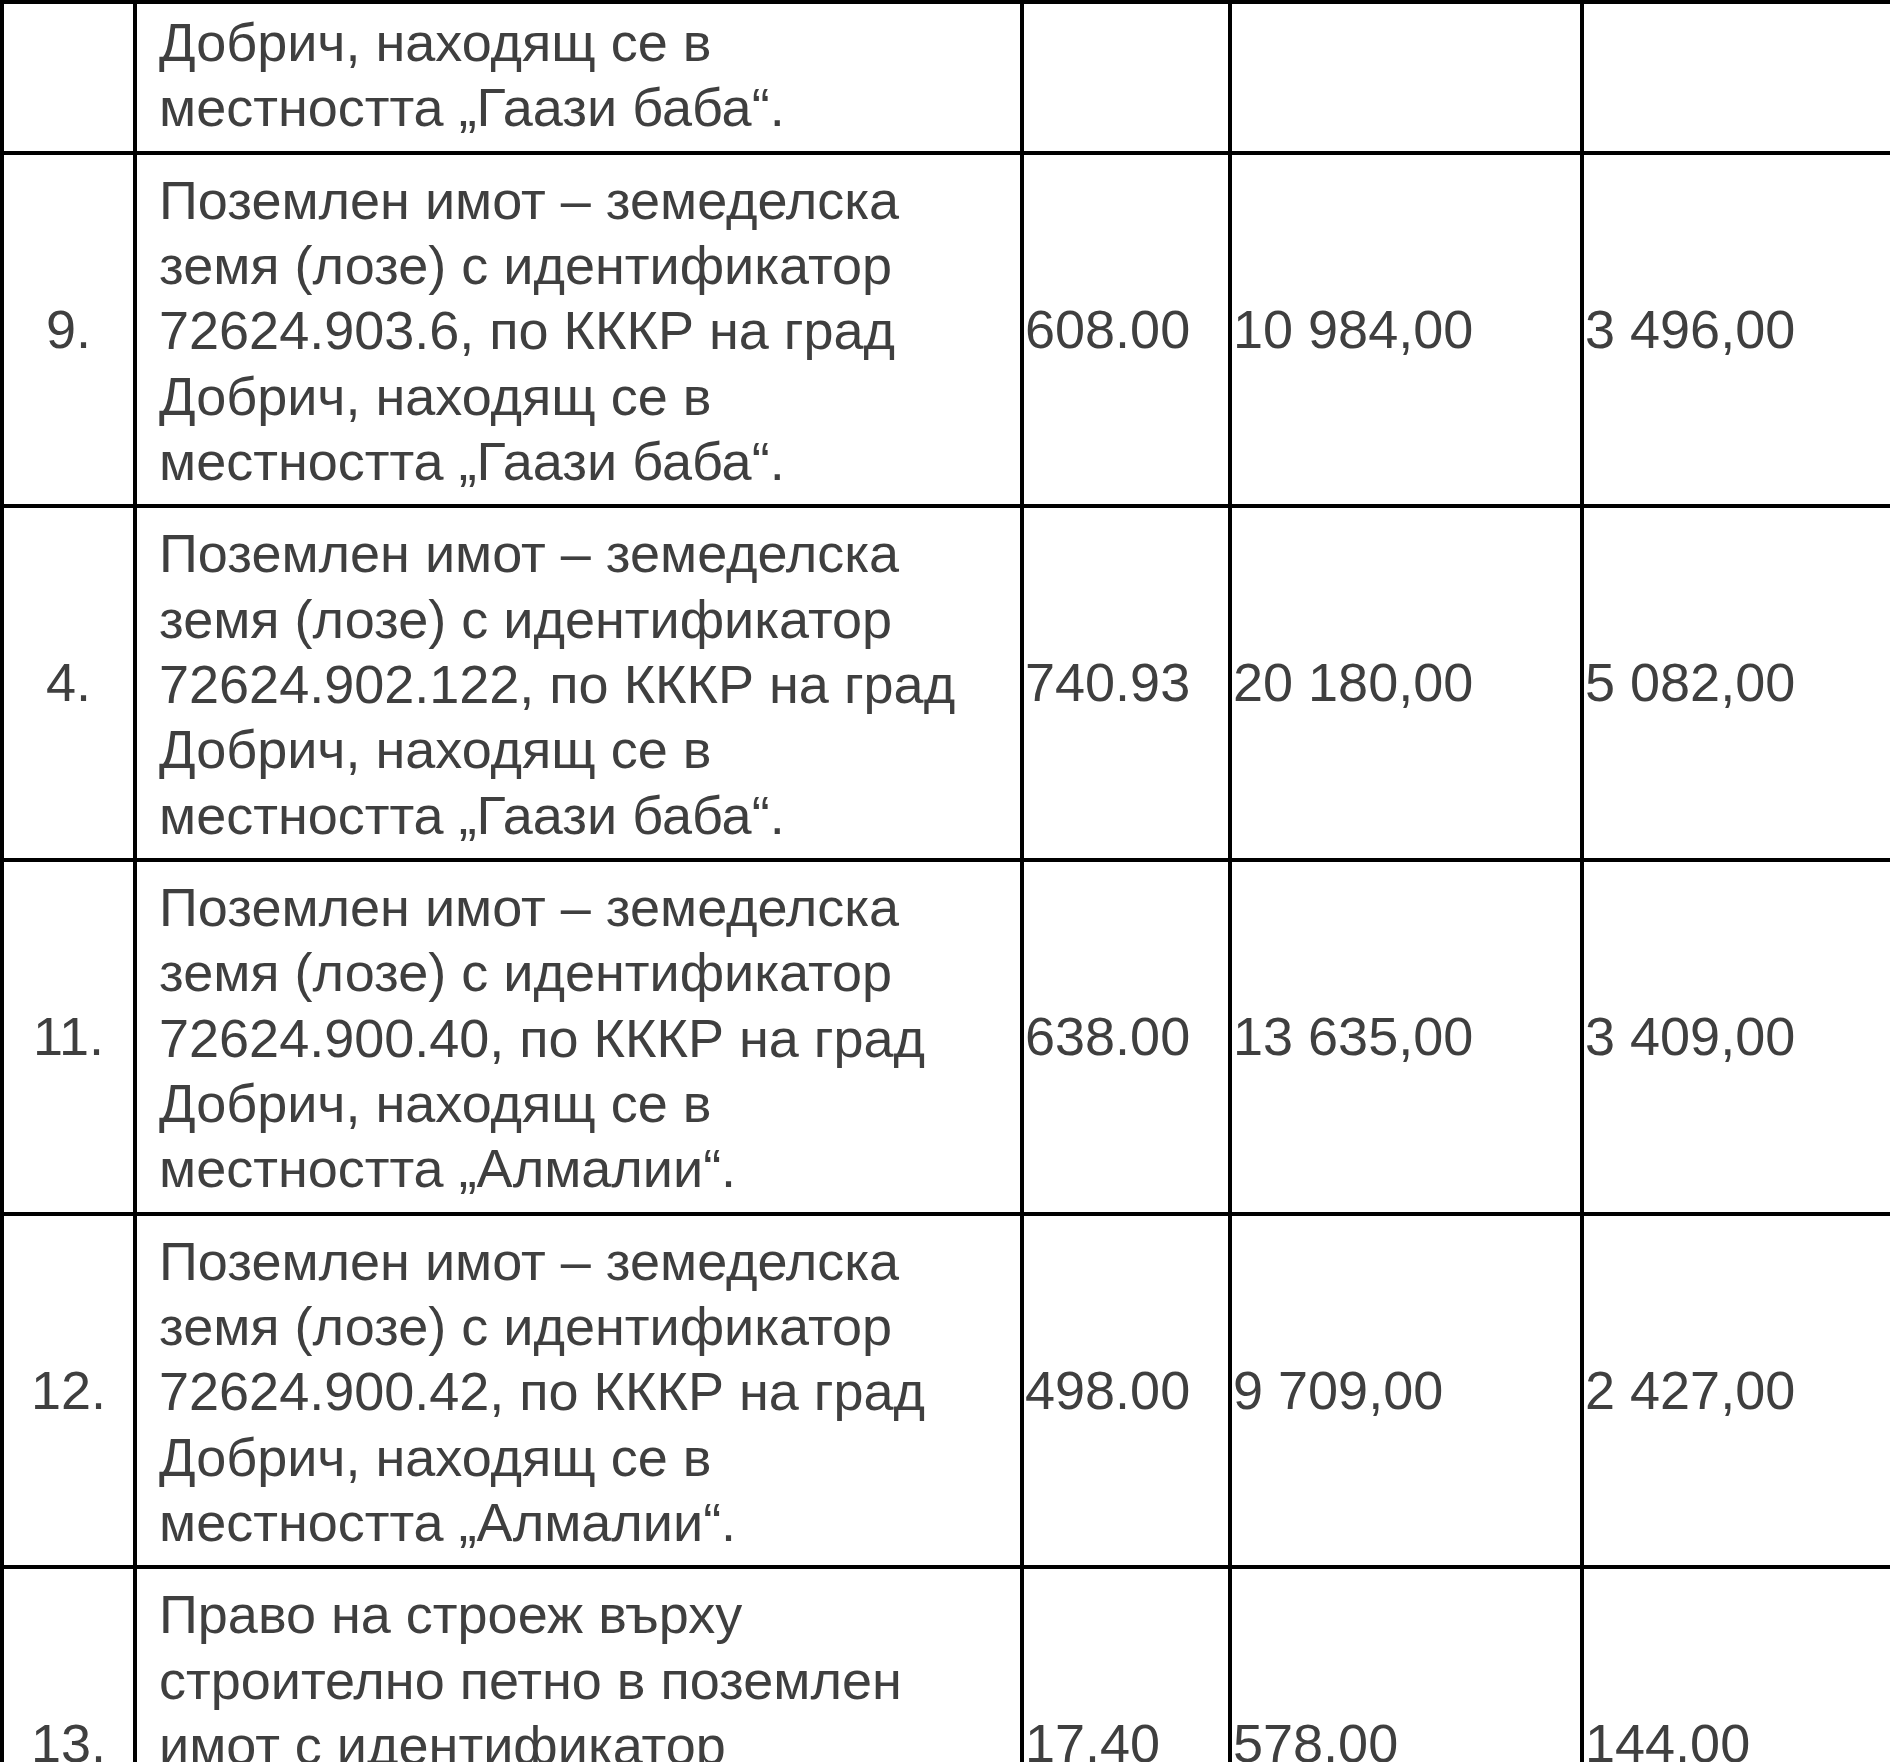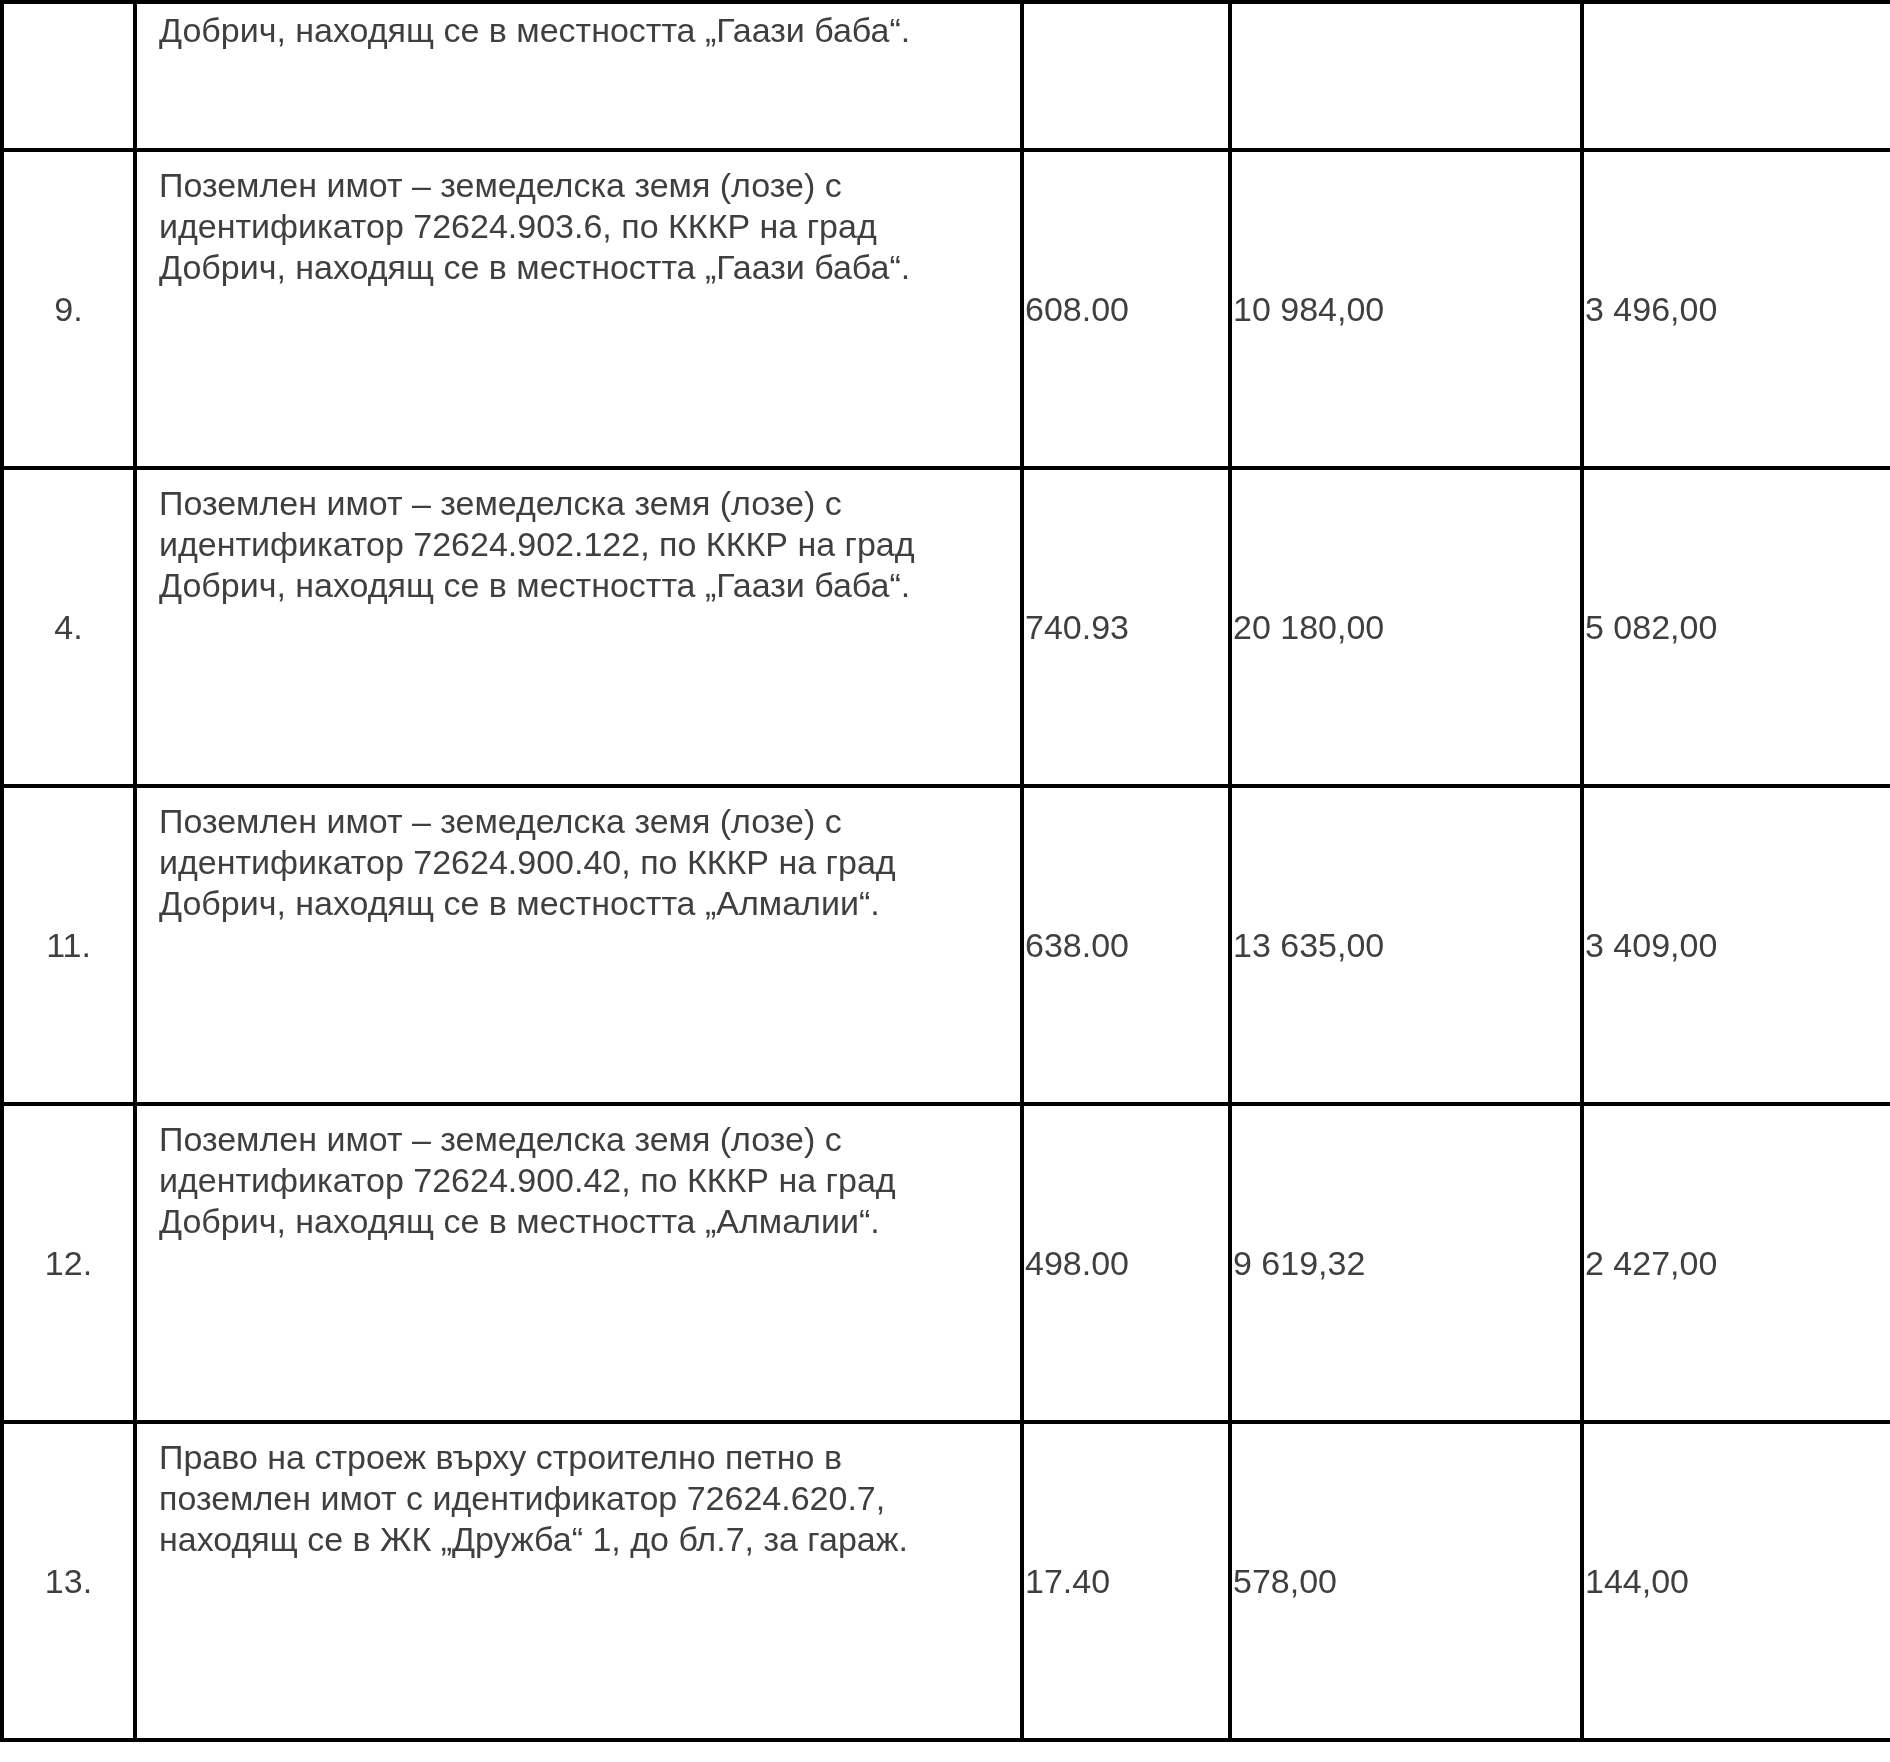--- a/index.html
+++ b/index.html
@@ -9,21 +9,21 @@
   }
   table.doc-table {
     border-collapse: collapse;
     table-layout: fixed;
     width: 1890px;
     font-family: "Liberation Sans", sans-serif;
     color: #3f3f3f;
   }
   table.doc-table td {
     border: 4px solid #000000;
-    font-size: 34px;
+    font-size: 54px;
     overflow: hidden;
   }
   td.cell-num {
     text-align: center;
     vertical-align: middle;
     line-height: 1.18;
   }
   td.cell-desc {
     text-align: left;
     vertical-align: top;
@@ -80,21 +80,21 @@
       <td class="cell-num">11.</td>
       <td class="cell-desc">Поземлен имот – земеделска земя (лозе) с идентификатор 72624.900.40, по КККР на град Добрич, находящ се в местността „Алмалии“.</td>
       <td class="cell-val">638.00</td>
       <td class="cell-val">13 635,00</td>
       <td class="cell-val">3 409,00</td>
     </tr>
     <tr class="row-item">
       <td class="cell-num">12.</td>
       <td class="cell-desc">Поземлен имот – земеделска земя (лозе) с идентификатор 72624.900.42, по КККР на град Добрич, находящ се в местността „Алмалии“.</td>
       <td class="cell-val">498.00</td>
-      <td class="cell-val">9 619,32</td>
+      <td class="cell-val">9 709,00</td>
       <td class="cell-val">2 427,00</td>
     </tr>
     <tr class="row-item">
       <td class="cell-num">13.</td>
       <td class="cell-desc">Право на строеж върху строително петно в поземлен имот с идентификатор 72624.620.7, находящ се в ЖК „Дружба“ 1, до бл.7, за гараж.</td>
       <td class="cell-val">17.40</td>
       <td class="cell-val">578,00</td>
       <td class="cell-val">144,00</td>
     </tr>
   </tbody>

